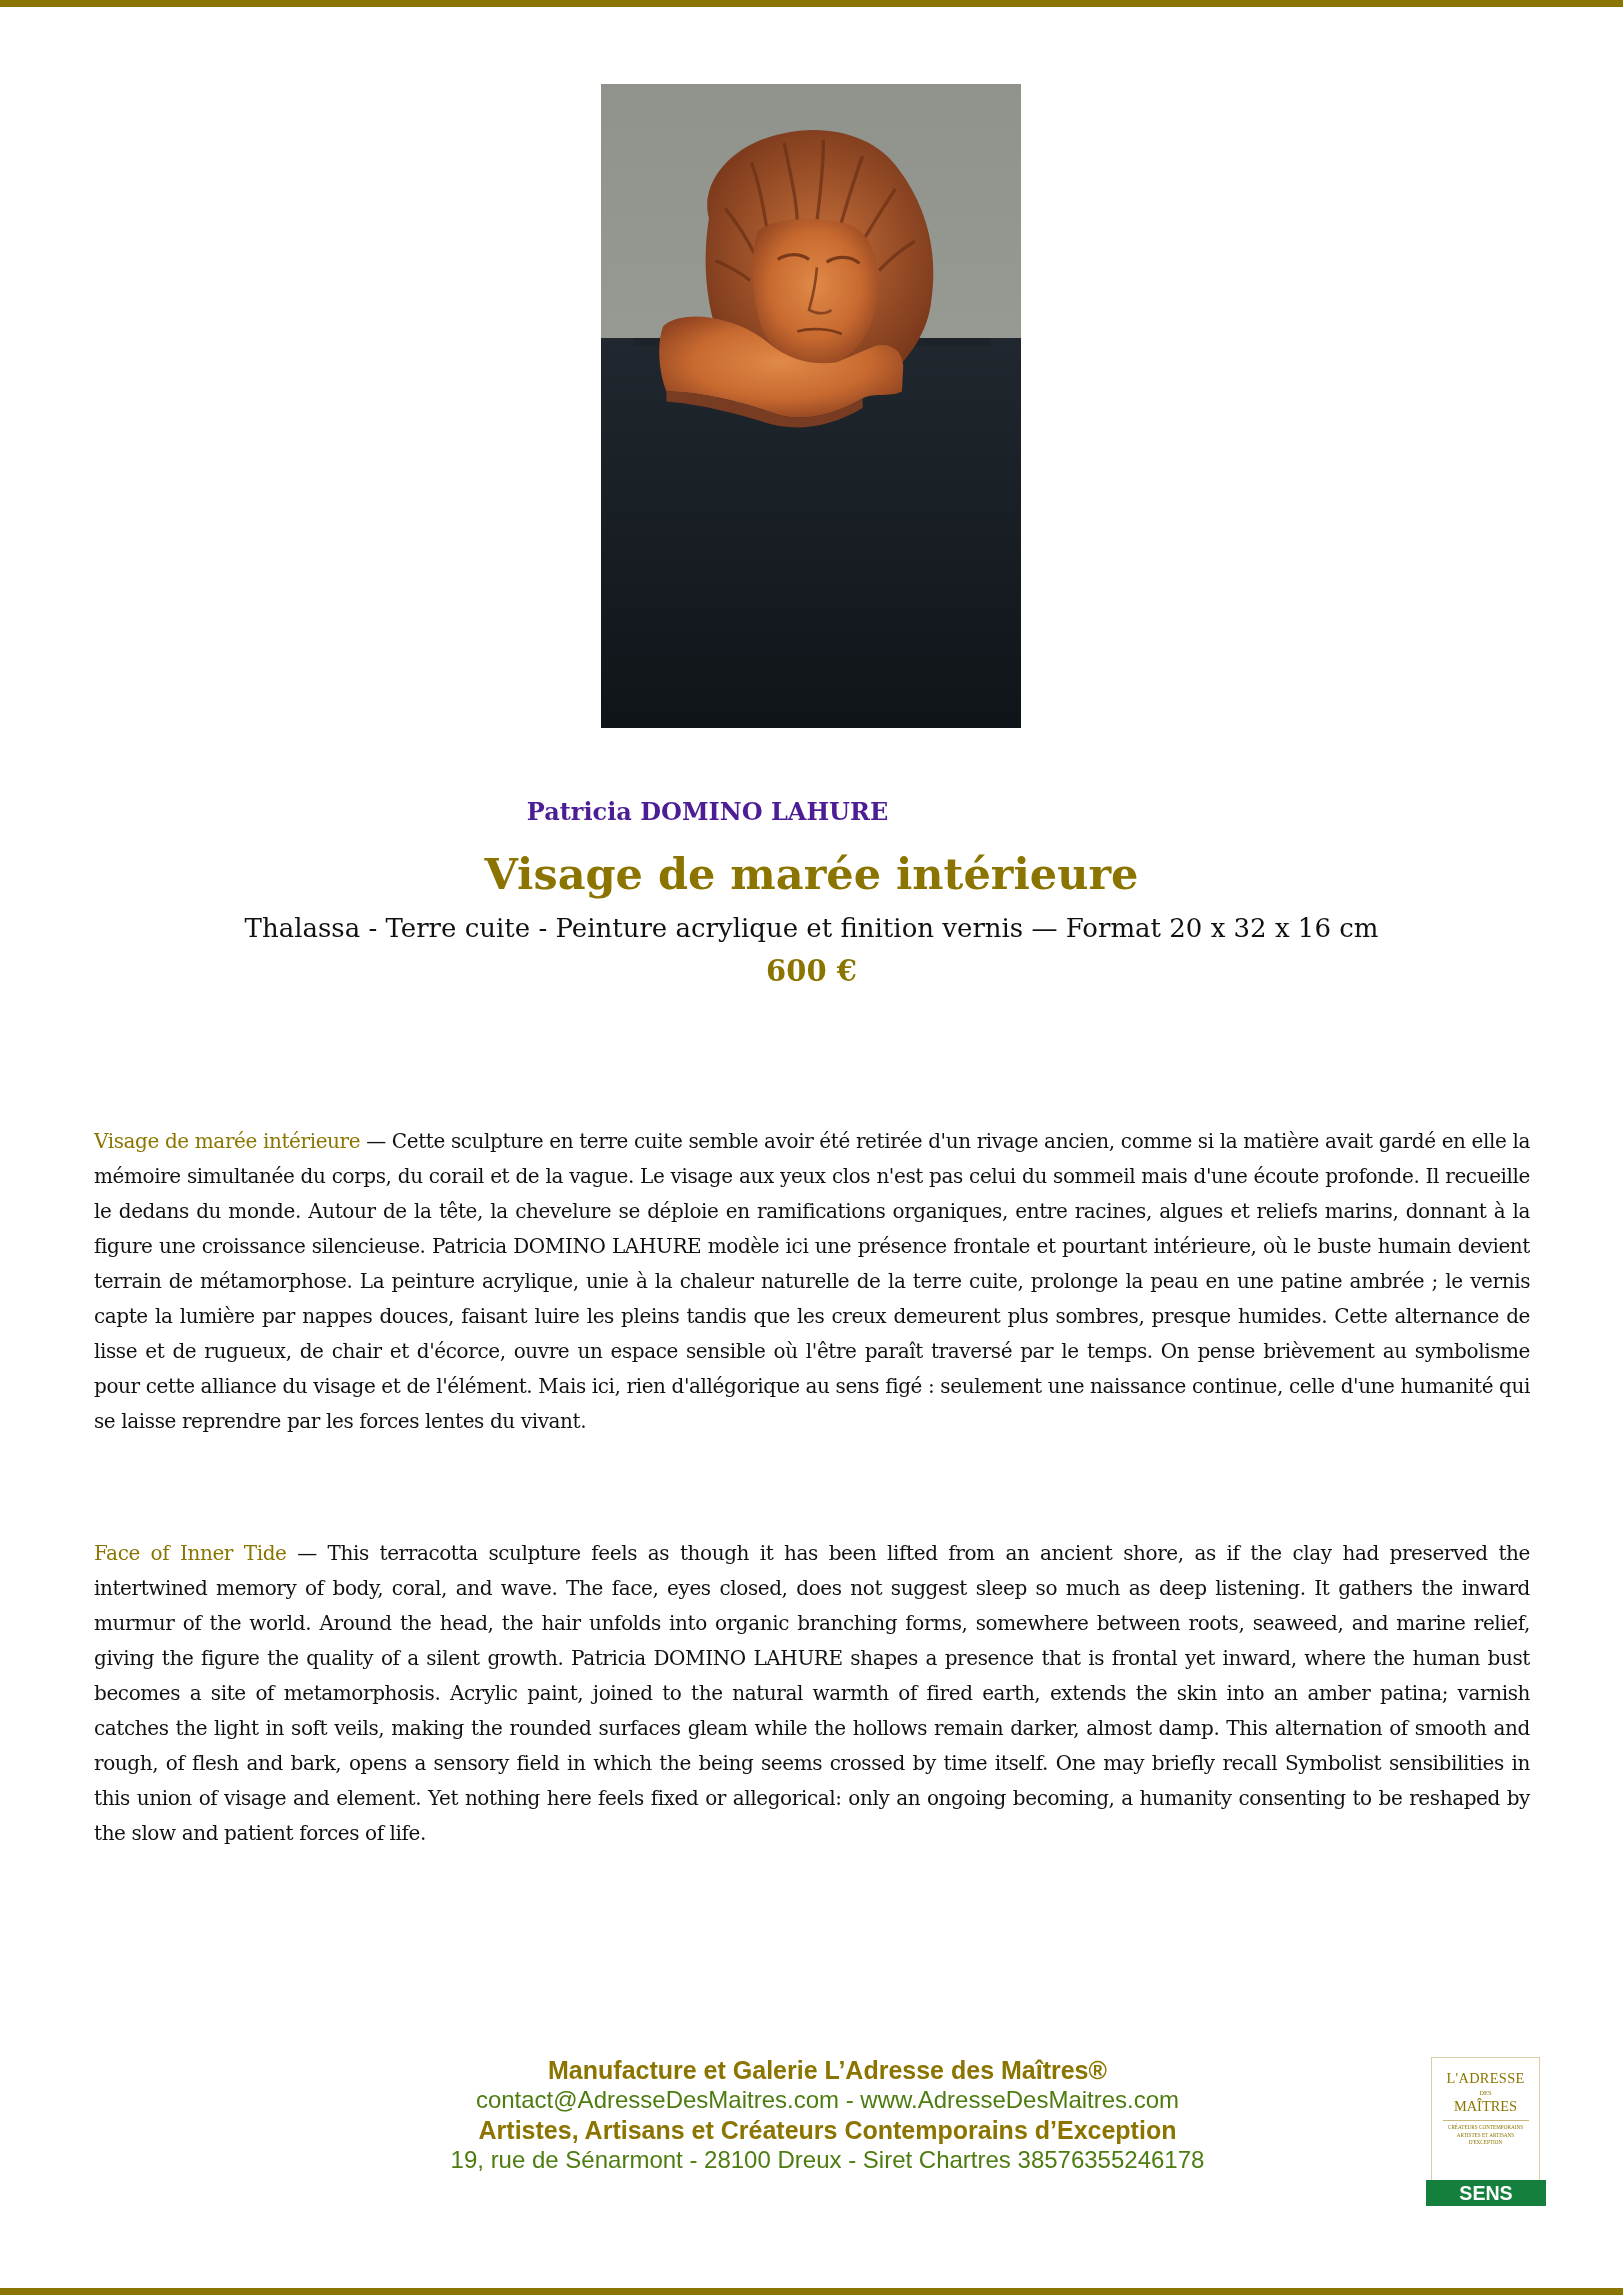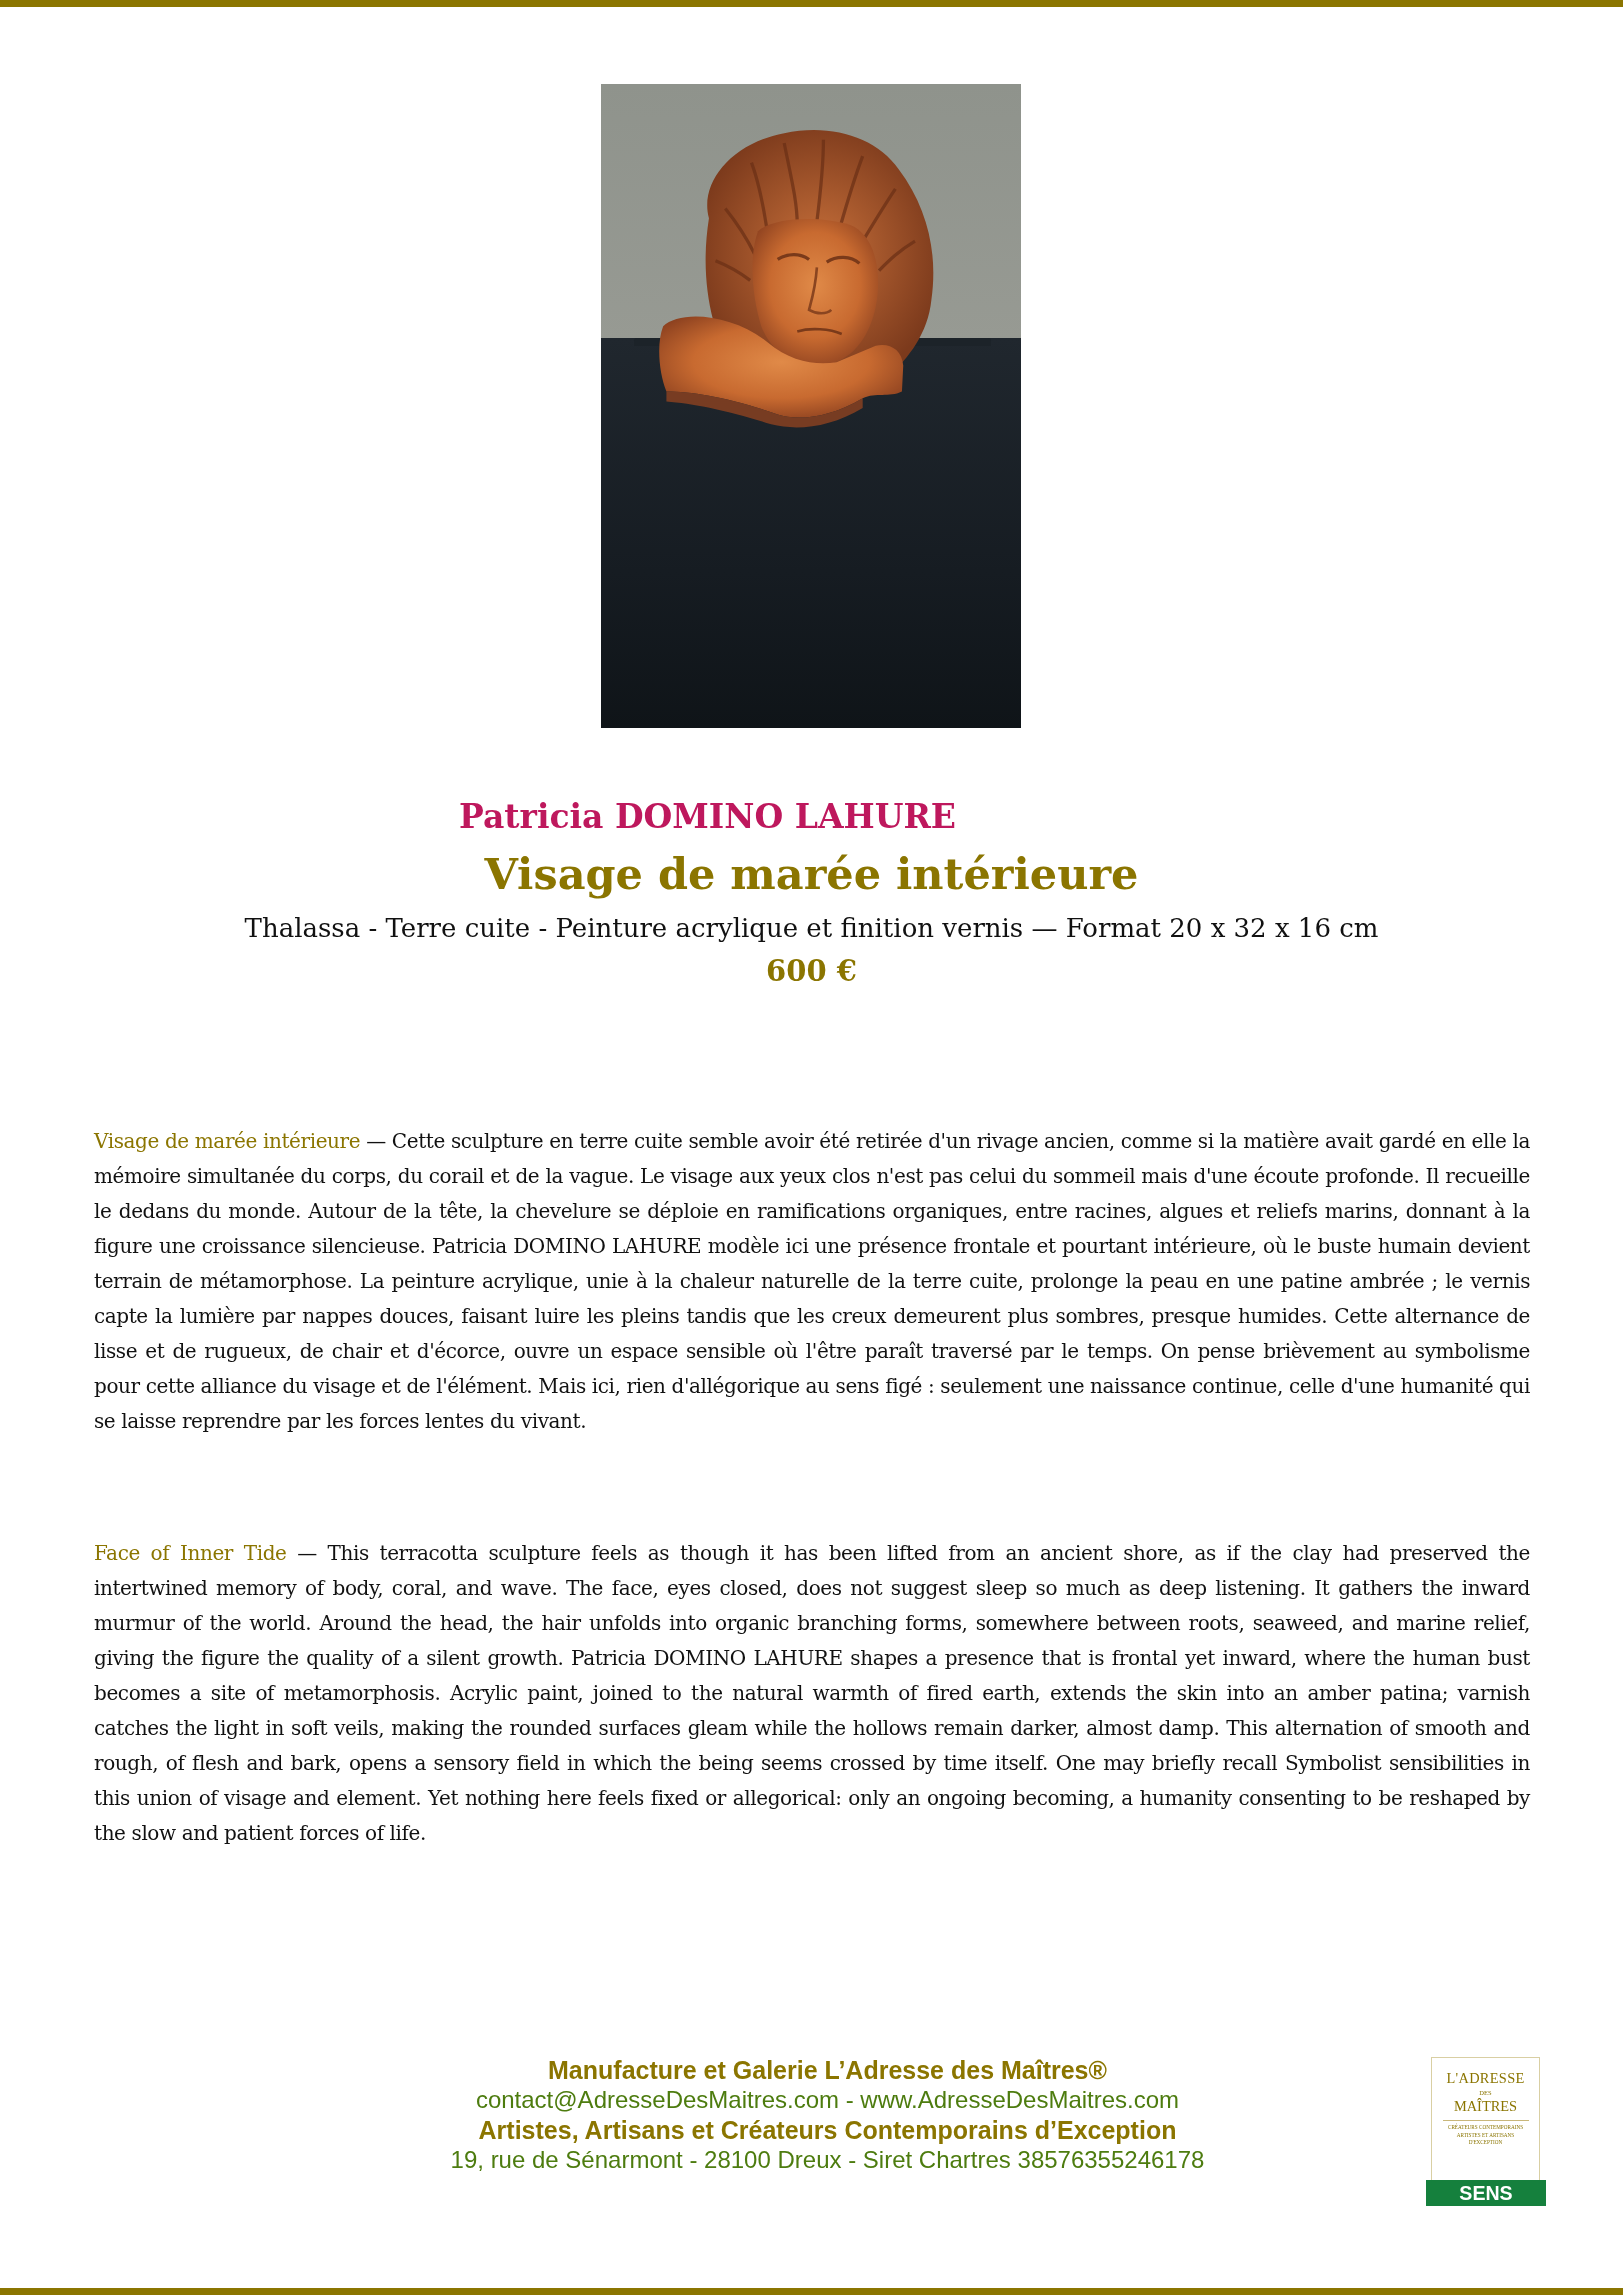--- a/index.html
+++ b/index.html
@@ -14,21 +14,21 @@
   }
   .photo .wall { position: absolute; left: 0; top: 0; width: 100%; height: 100%;
     background: linear-gradient(180deg, #8f938c 0%, #979a93 40%, #8a8d86 100%); }
   .photo .plinth { position: absolute; left: 0; top: 254px; width: 100%; height: 390px;
     background: linear-gradient(180deg, #20272e 0%, #161c22 60%, #0f1418 100%); }
   .photo .plinth-top { position: absolute; left: 33px; top: 254px; width: 357px; height: 7.9px;
     background: #1c2329; border-radius: 2.6px 2.6px 0 0; }
   .photo svg { position: absolute; left: 0; top: 0; }
 
   .artist { position: absolute; left: 0; width: 1415px; top: 797px; text-align: center;
-    font-family: "DejaVu Serif", serif; font-weight: bold; font-size: 33px; color: #be185d; }
+    font-family: "DejaVu Serif", serif; font-weight: bold; font-size: 24px; color: #4c1d95; }
   .title { position: absolute; left: 0; width: 1623px; top: 849px; text-align: center;
     font-family: "DejaVu Serif", serif; font-weight: bold; font-size: 43px; color: #8b7500; }
   .subtitle { position: absolute; left: 0; width: 1623px; top: 913px; text-align: center;
     font-family: "DejaVu Serif", serif; font-size: 26px; color: #111; }
   .price { position: absolute; left: 0; width: 1623px; top: 954px; text-align: center;
     font-family: "DejaVu Serif", serif; font-weight: bold; font-size: 29px; color: #8b7500; }
 
   .desc { position: absolute; left: 94px; width: 1436px;
     font-family: "DejaVu Serif", serif; font-size: 20px; line-height: 35px; color: #111;
     text-align: justify; letter-spacing: -0.4px; }

